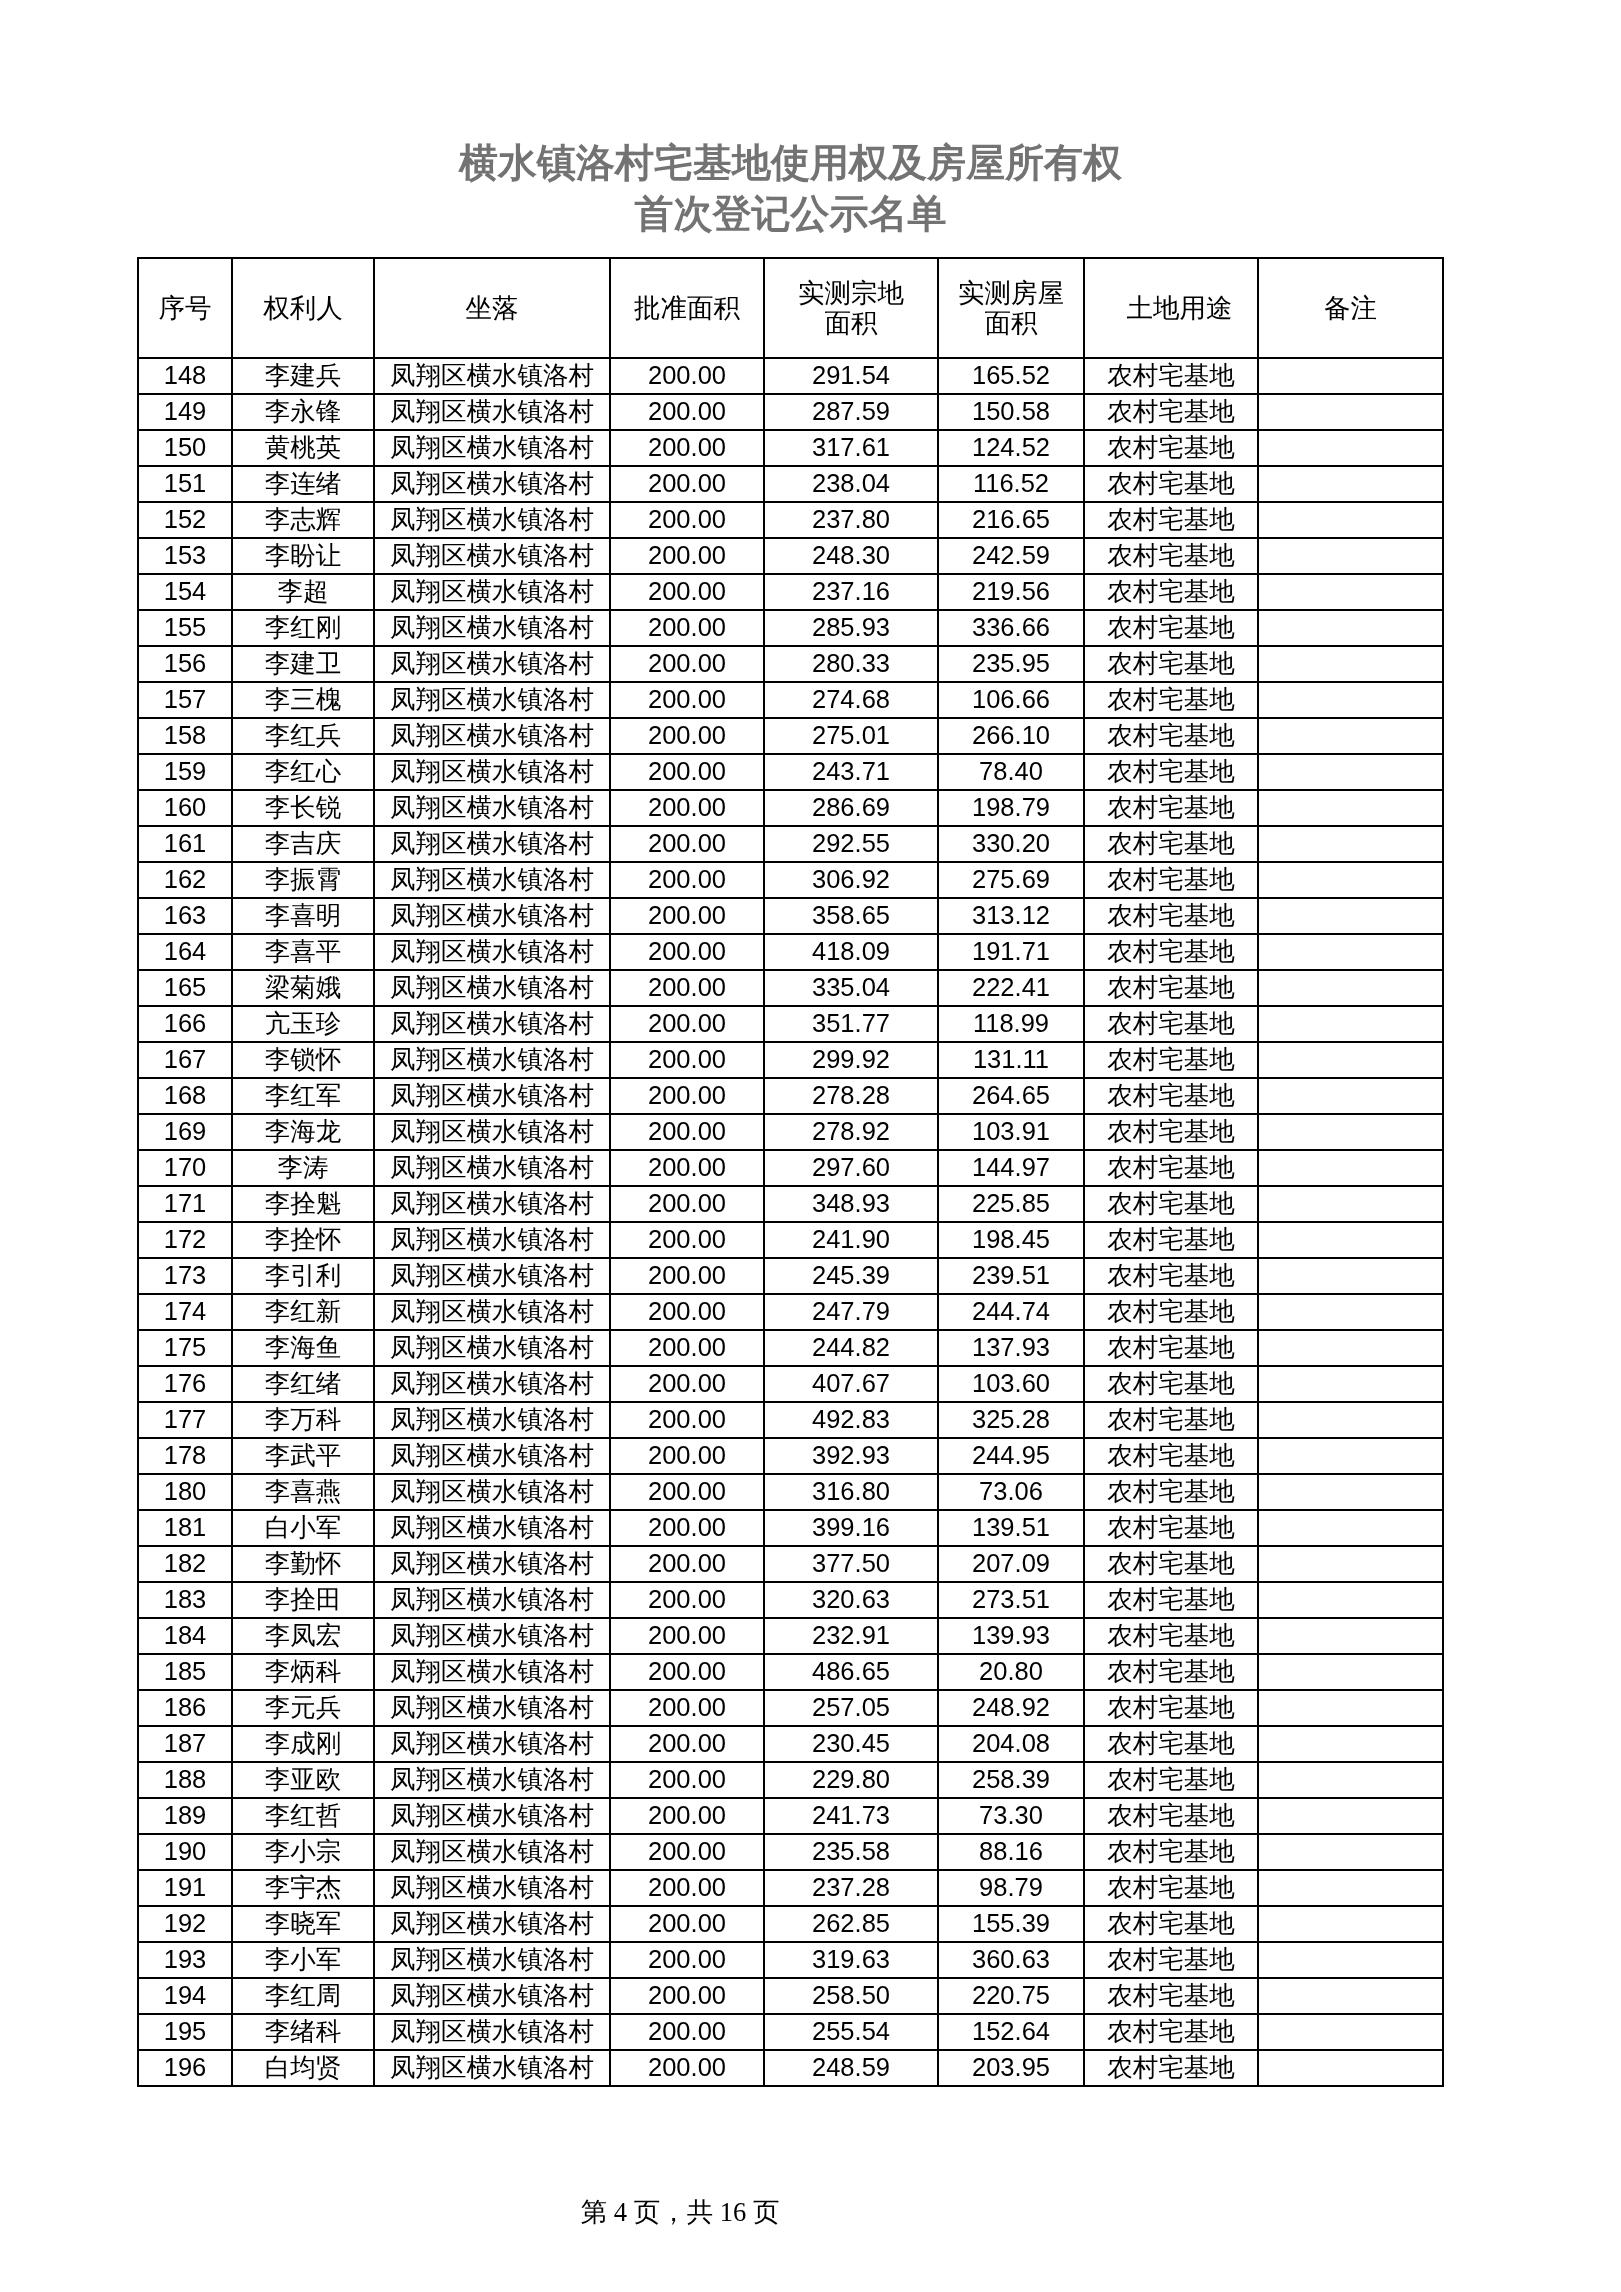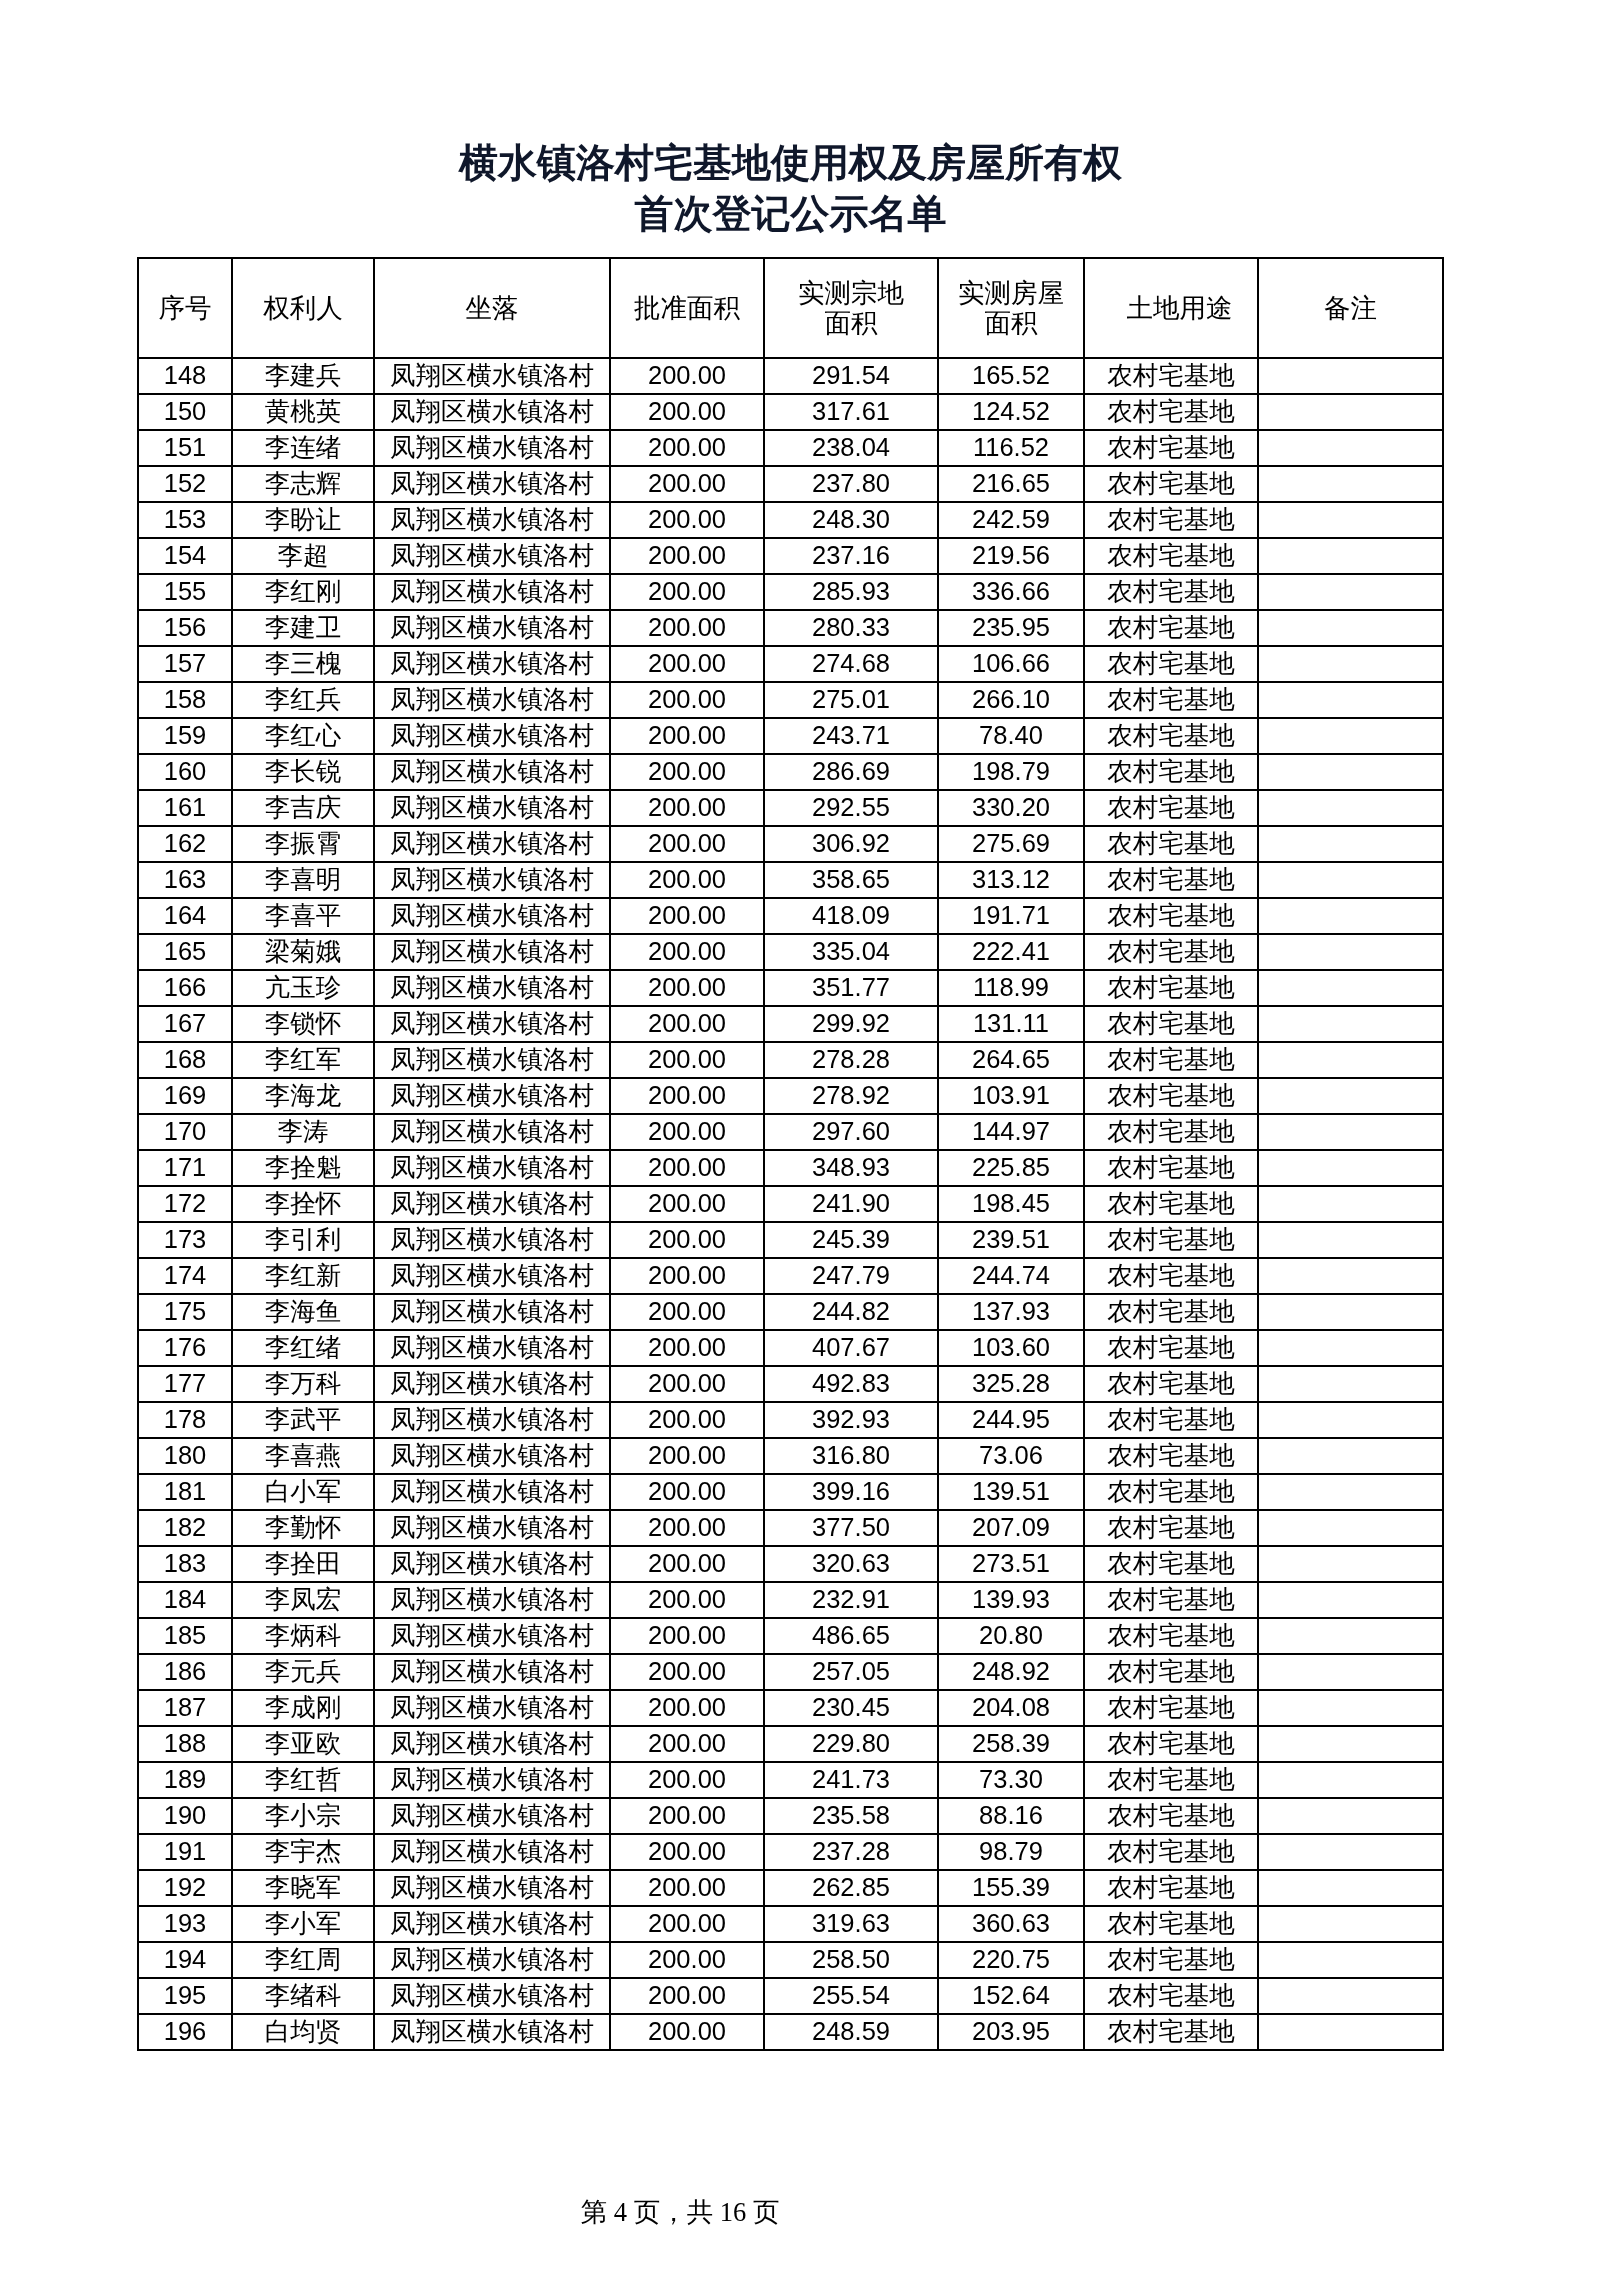--- a/index.html
+++ b/index.html
@@ -22,21 +22,21 @@
   .title {
     position: absolute;
     top: 137px;
     left: 137px;
     width: 1307px;
     text-align: center;
     font-family: "Liberation Sans", sans-serif;
     font-weight: bold;
     font-size: 39px;
     line-height: 51px;
-    color: #0f172a;
+    color: #737373;
   }
   table.doc-table {
     position: absolute;
     top: 257px;
     left: 137px;
     width: 1307px;
     border-collapse: collapse;
     table-layout: fixed;
     border: 2.9px solid #000;
   }
@@ -118,20 +118,30 @@
           <td class="c0">148</td>
           <td class="c1">李建兵</td>
           <td class="c2">凤翔区横水镇洛村</td>
           <td class="c3">200.00</td>
           <td class="c4">291.54</td>
           <td class="c5">165.52</td>
           <td class="c6">农村宅基地</td>
           <td class="c7"></td>
         </tr>
         <tr>
+          <td class="c0">149</td>
+          <td class="c1">李永锋</td>
+          <td class="c2">凤翔区横水镇洛村</td>
+          <td class="c3">200.00</td>
+          <td class="c4">287.59</td>
+          <td class="c5">150.58</td>
+          <td class="c6">农村宅基地</td>
+          <td class="c7"></td>
+        </tr>
+        <tr>
           <td class="c0">150</td>
           <td class="c1">黄桃英</td>
           <td class="c2">凤翔区横水镇洛村</td>
           <td class="c3">200.00</td>
           <td class="c4">317.61</td>
           <td class="c5">124.52</td>
           <td class="c6">农村宅基地</td>
           <td class="c7"></td>
         </tr>
         <tr>

